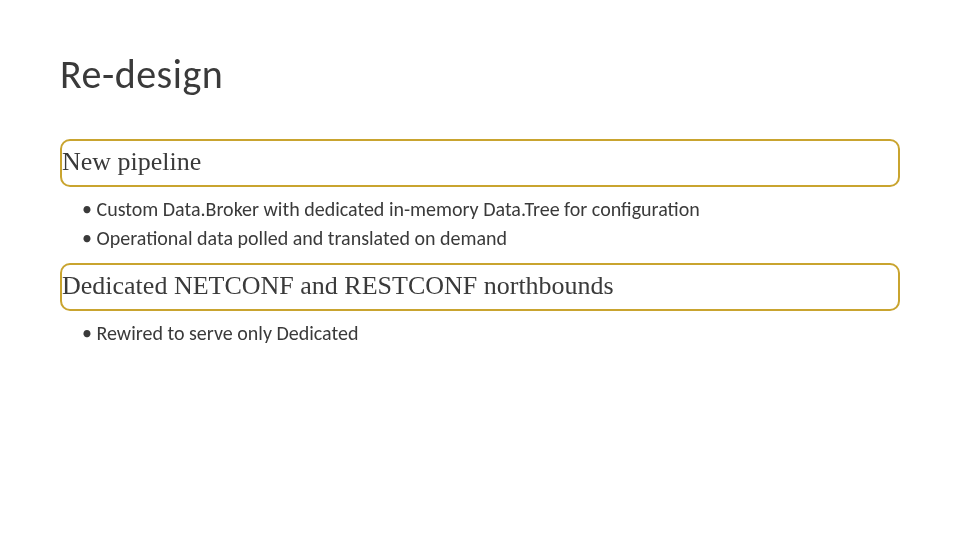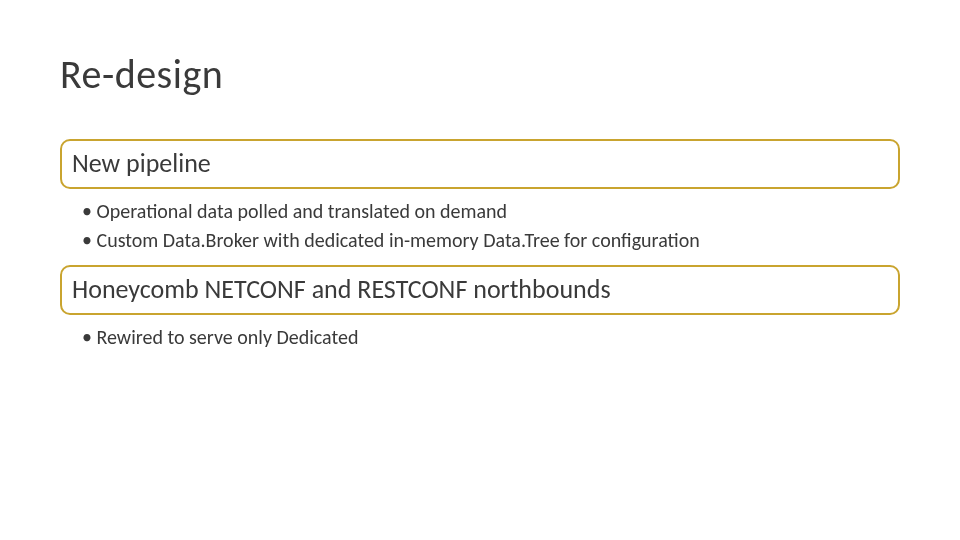--- a/index.html
+++ b/index.html
@@ -2,47 +2,48 @@
 <html><head>
 <meta charset="utf-8">
 <style>
   * { box-sizing: border-box; margin: 0; padding: 0; }
   html, body { width: 960px; height: 540px; background: #ffffff; font-family: "Segoe UI", "Calibri", Arial, sans-serif; color: #3a3a3a; }
   .slide { width: 960px; height: 540px; position: relative; padding: 50px 60px 0 60px; }
   .title { font-size: 40px; font-weight: 400; color: #3a3a3a; margin-bottom: 40px; letter-spacing: 0.5px; }
   .section-head {
     border: 2px solid #c9a42f;
     border-radius: 10px;
-    padding: 6px 14px 8px 10px;
+    padding: 6px 14px 8px 0;
     font-size: 26px;
     font-weight: 400;
     color: #3a3a3a;
     margin-bottom: 6px;
     background: #ffffff;
+    font-family: Liberation Serif, serif;
   }
   .section-body {
     padding: 2px 0 10px 22px;
     font-size: 20px;
     line-height: 1.45;
     color: #3a3a3a;
   }
   .section-body .line::before {
     content: "• ";
   }
 </style>
 </head>
 <body>
 
 <div class="slide">
   <h1 class="title">Re-design</h1>
 
   <div class="section-head">New pipeline</div>
   <div class="section-body">
+    <div class="line">Custom Data.Broker with dedicated in-memory Data.Tree for configuration</div>
     <div class="line">Operational data polled and translated on demand</div>
-    <div class="line">Custom Data.Broker with dedicated in-memory Data.Tree for configuration</div>
   </div>
 
-  <div class="section-head">Honeycomb NETCONF and RESTCONF northbounds</div>
+  <div class="section-head">Dedicated NETCONF and RESTCONF northbounds</div>
   <div class="section-body">
     <div class="line">Rewired to serve only Dedicated</div>
   </div>
 
 </div>
 
 </body></html>

